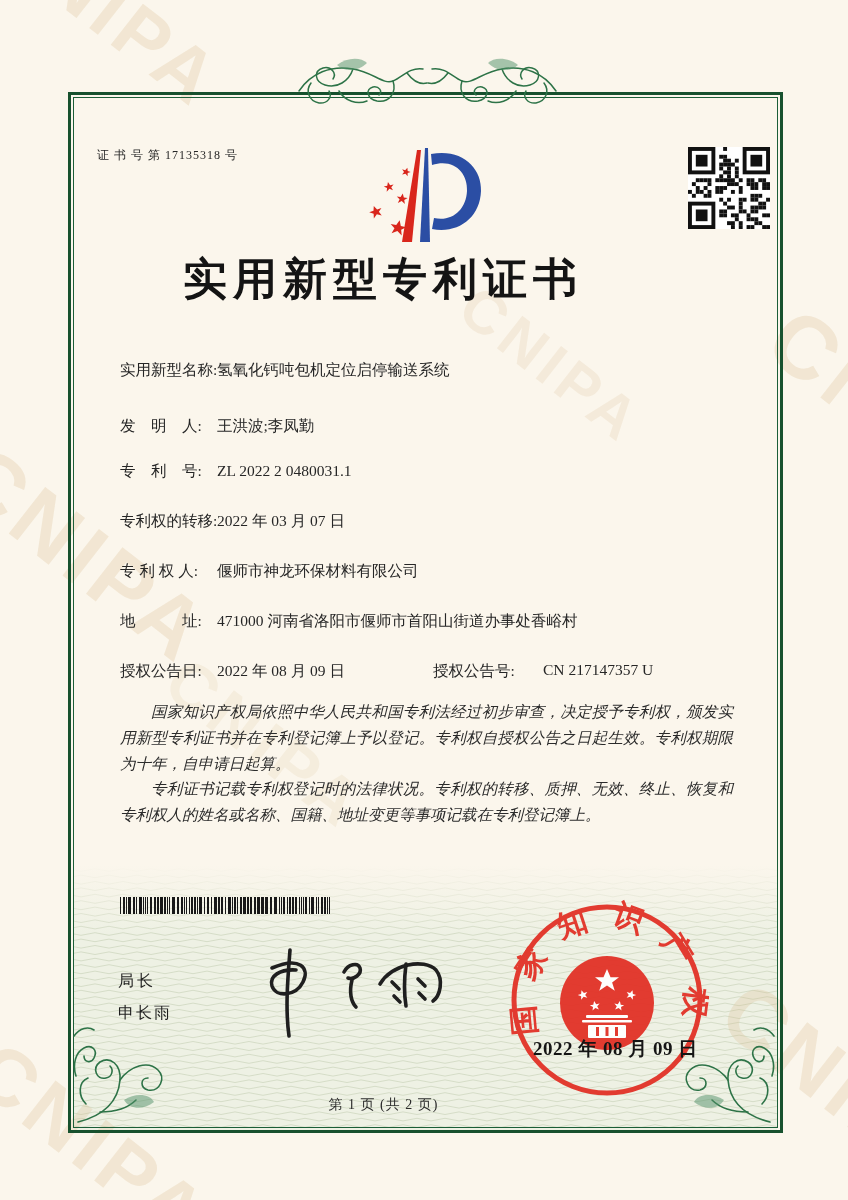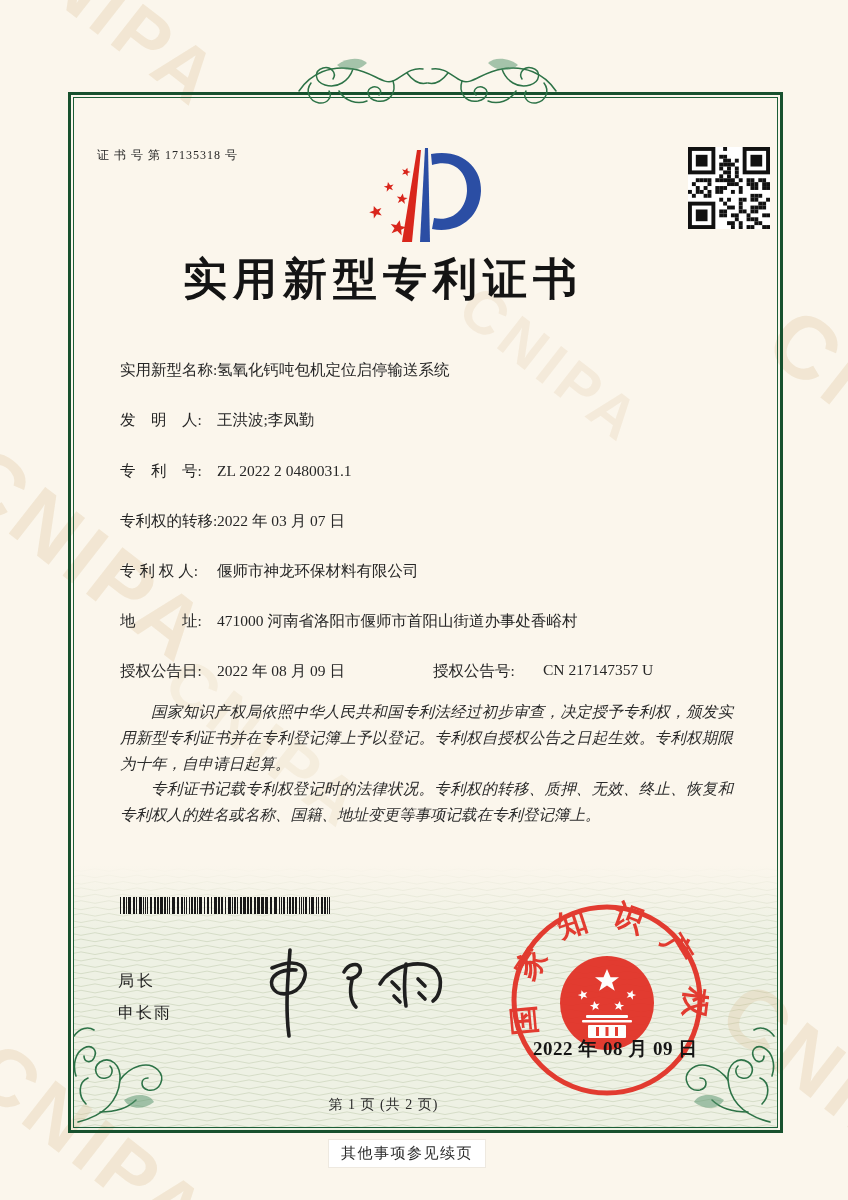--- a/index.html
+++ b/index.html
@@ -295,21 +295,21 @@
       <rect x="3.9047619047619047" y="58.57142857142857" width="19.523809523809522" height="19.523809523809522" fill="#ffffff"></rect>
       <rect x="7.809523809523809" y="62.476190476190474" width="11.714285714285714" height="11.714285714285714" fill="#111111"></rect>
     </svg>
 
   <div class="content title">实用新型专利证书</div>
 
   <div class="content fields">
     <div class="frow" style="top:0;">
       <span class="lbl">实用新型名称:</span><span class="val">氢氧化钙吨包机定位启停输送系统</span>
     </div>
-    <div class="frow" style="top:50px;">
+    <div class="frow" style="top:56px;">
       <span class="lbl">发　明　人:</span><span class="val">王洪波;李凤勤</span>
     </div>
     <div class="frow" style="top:101px;">
       <span class="lbl">专　利　号:</span><span class="val">ZL 2022 2 0480031.1</span>
     </div>
     <div class="frow" style="top:151px;">
       <span class="lbl">专利权的转移:</span><span class="val">2022 年 03 月 07 日</span>
     </div>
     <div class="frow" style="top:201px;">
       <span class="lbl">专 利 权 人:</span><span class="val">偃师市神龙环保材料有限公司</span>
@@ -434,15 +434,14 @@
         <rect x="-19" y="22" width="38" height="13" rx="1" fill="#fff"></rect>
         <rect x="-11" y="24" width="3" height="9" fill="#e23227"></rect>
         <rect x="-1.5" y="24" width="3" height="9" fill="#e23227"></rect>
         <rect x="8" y="24" width="3" height="9" fill="#e23227"></rect>
       </g>
     </g>
   </svg>
   <div class="content seal-date">2022 年 08 月 09 日</div>
 
   <div class="content page-info">第 1 页 (共 2 页)</div>
-  <div class="content note-box">其他事项参见续页</div>
 
 </div>
 
 </body></html>

